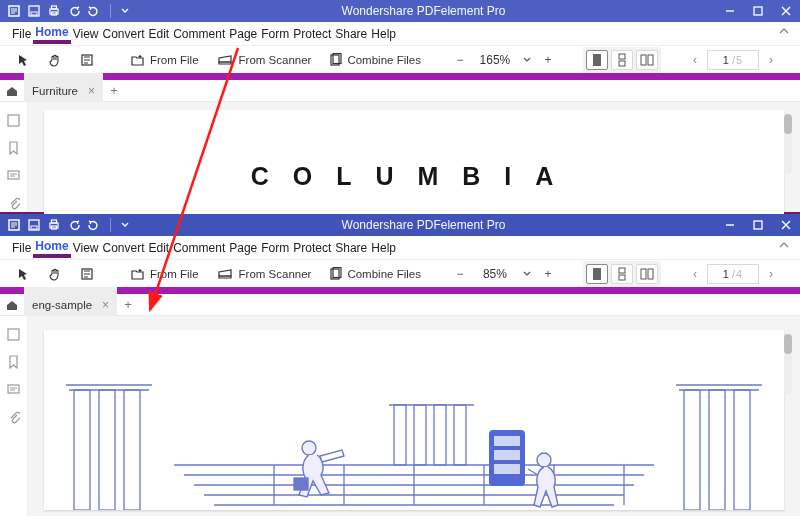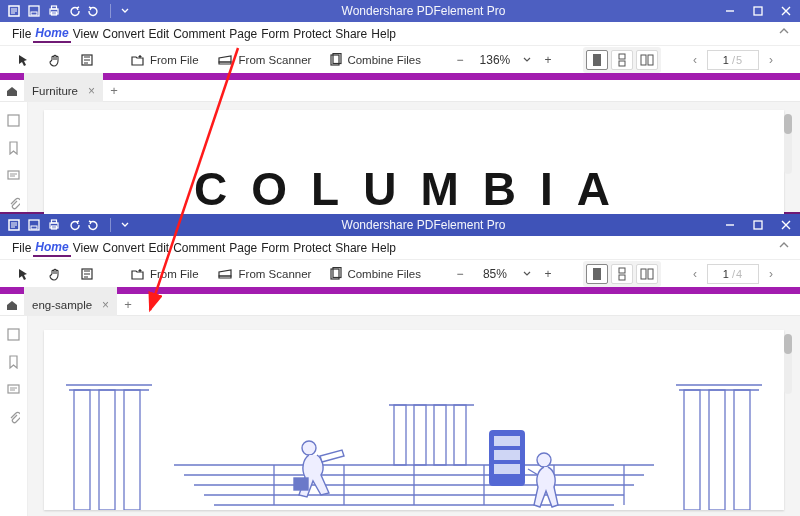--- a/index.html
+++ b/index.html
@@ -9,21 +9,21 @@
   .tb-icons { display: flex; align-items: center; gap: 4px; padding-left: 6px; }
   .tb-ico { width: 16px; height: 16px; display: flex; align-items: center; justify-content: center; color: #fff; }
   .tb-ico svg { stroke: #fff; }
   .tb-sep { width: 1px; height: 14px; background: rgba(255,255,255,0.35); margin: 0 4px; }
   .tb-chev { width: 12px; }
   .tb-title { flex: 1; text-align: center; font-size: 12px; color: #fff; opacity: 0.95; }
   .wincontrols { display: flex; }
   .winbtn { width: 28px; height: 22px; display: flex; align-items: center; justify-content: center; color: #fff; }
   .menubar { height: 24px; display: flex; align-items: center; padding: 0 10px; background: #fff; border-bottom: 1px solid #eee; position: relative; }
   .menuitem { font-size: 12px; color: #222; padding: 2px 2px; }
-  .menuitem.active { color: #3957e6; border-bottom: 2px solid #701a75; padding-bottom: 1px; font-weight: 600; font-style: italic; }
+  .menuitem.active { color: #3957e6; border-bottom: 4px solid #701a75; padding-bottom: 1px; font-weight: 600; }
   .menu-collapse { position: absolute; right: 10px; top: 3px; color: #777; }
   .toolbar { height: 34px; display: flex; align-items: center; padding: 0 12px; gap: 10px; border-bottom: 7px solid #a21caf; background: #fff; }
   .tb-btn { display: flex; align-items: center; gap: 4px; height: 24px; padding: 0 4px; border-radius: 3px; }
   .tb-btn.icononly { width: 24px; justify-content: center; }
   .tb-text { font-size: 11.5px; color: #333; white-space: nowrap; }
   .vline { width: 1px; height: 22px; background: #e3e3e3; margin: 0 4px; }
   .zoombox { display: flex; align-items: center; gap: 6px; }
   .zminus,.zplus { width: 14px; text-align: center; color: #555; }
   .zoompct { border: none; font-size: 12px; width: 44px; text-align: center; color: #333; }
   .zdd { color: #555; width: 12px; }
@@ -43,21 +43,21 @@
   .doctab { display: flex; align-items: center; gap: 10px; background: #ededed; padding: 18px 8px; height: 22px; font-size: 11.5px; color: #333; }
   .doctab .close { color: #888; font-size: 12px; }
   .newtab { width: 22px; text-align: center; color: #777; font-size: 13px; }
   .workspace { display: flex; height: 110px; background: #f4f4f4; }
   .sidebar { width: 28px; background: #fff; border-right: 1px solid #eee; display: flex; flex-direction: column; align-items: center; gap: 12px; padding-top: 10px; }
   .sb-ico { width: 16px; height: 16px; display: flex; align-items: center; justify-content: center; color: #888; }
   .canvas { flex: 1; background: #f4f4f4; position: relative; display: flex; justify-content: center; padding-top: 8px; }
   .page { background: #fff; box-shadow: 0 1px 2px rgba(0,0,0,0.15); }
   .scroll-track { position: absolute; right: 8px; top: 12px; width: 8px; height: 60px; background: #ededed; border-radius: 4px; }
   .scroll-thumb { width: 8px; height: 20px; background: #bdbdbd; border-radius: 4px; }
-  .columbia { font-family: Arial, sans-serif; font-size: 46px; font-weight: 900; letter-spacing: 24px; text-align: center; padding-top: 52px; color: #161616; }
+  .columbia { font-family: Arial, sans-serif; font-size: 25px; font-weight: 900; letter-spacing: 24px; text-align: center; padding-top: 52px; color: #161616; }
   
   .illus { width: 740px; height: 120px; position: relative; }
   .arrow { position: absolute; pointer-events: none; }
   svg { display: block; }
 </style>
 </head>
 <body>
 
 <div class="win" style="top:0; height:214px;">
 
@@ -175,21 +175,21 @@
     <span class="tb-btn">
       <svg width="14" height="14">
           <rect x="2" y="2" width="8" height="10" fill="none" stroke="#333" stroke-width="1.2"></rect>
           <rect x="4" y="0.5" width="8" height="10" fill="none" stroke="#333" stroke-width="1.2"></rect>
         </svg>
       <span class="tb-text">Combine Files</span>
     </span>
     <span class="vline"></span>
     <div class="zoombox">
       <span class="zminus">−</span>
-      <span class="zoompct">136%</span>
+      <span class="zoompct">165%</span>
       <span class="zdd">
           <svg width="8" height="8">
             <path d="M1 2l3 3 3-3" fill="none" stroke="#555" stroke-width="1.2"></path>
           </svg>
         </span>
       <span class="zplus">+</span>
     </div>
     <span class="vline"></span>
     <div class="viewgrp">
       <span class="vgi sel">

